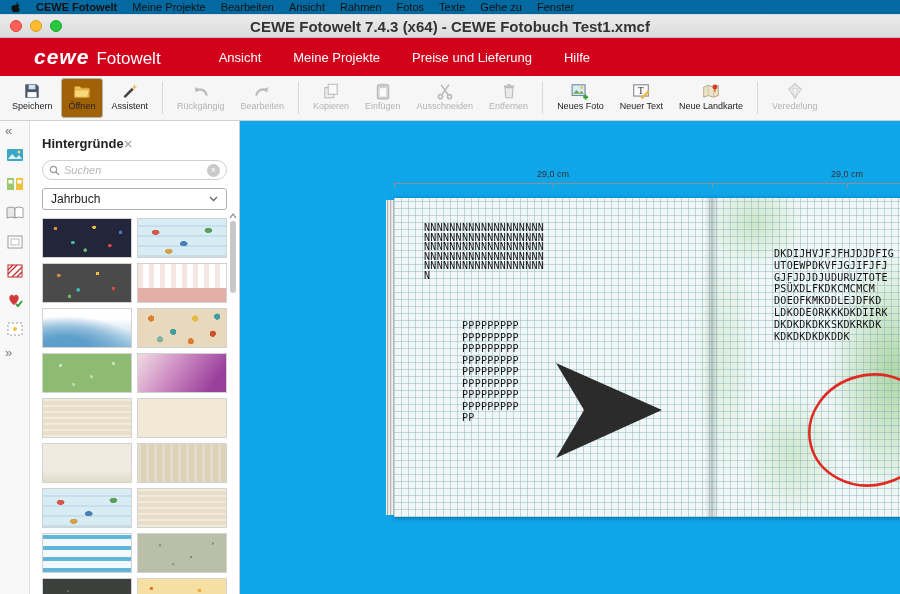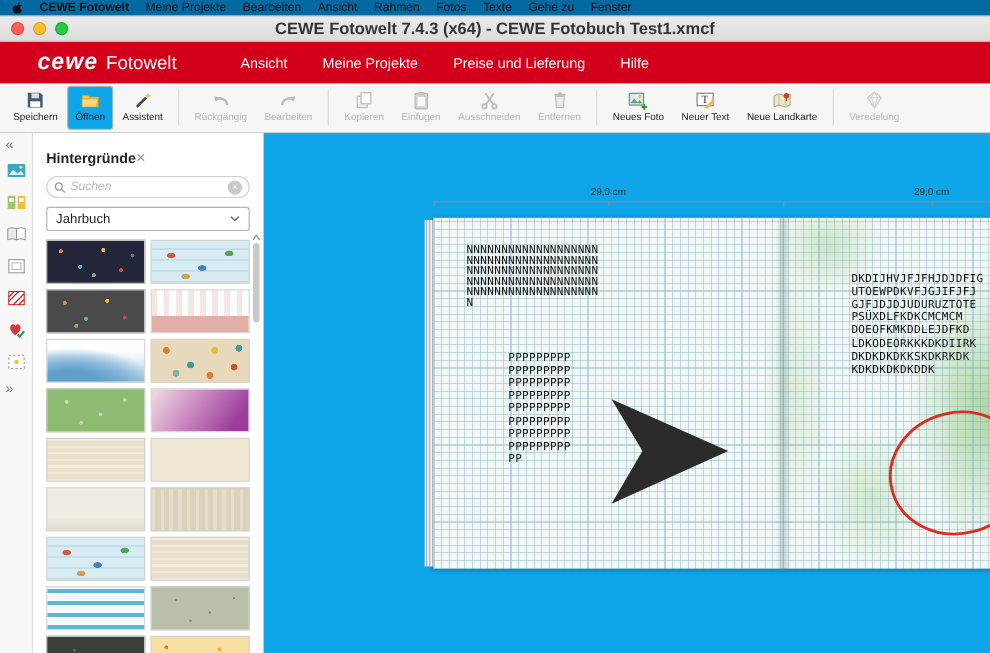--- a/index.html
+++ b/index.html
@@ -26,21 +26,21 @@
   .red-nav{height:38px;background:var(--brand-red,#d2001a);display:flex;align-items:center;color:#fff;padding:0 34px;}
   .logo{display:flex;align-items:baseline;gap:7px;}
   .logo-cewe{font-weight:bold;font-style:italic;font-size:21px;letter-spacing:1px;}
   .logo-foto{font-size:17px;font-weight:400;}
   .red-items{display:flex;gap:32px;margin-left:58px;font-size:13px;}
   .rn-item{cursor:default;white-space:nowrap;}
 
   
   .toolbar{height:45px;background:#f6f6f6;border-bottom:1px solid #cfcfcf;display:flex;align-items:stretch;padding:2px 4px;}
   .tb-btn{display:flex;flex-direction:column;align-items:center;justify-content:flex-start;gap:1px;padding:3px 7px 1px;font-size:9px;color:#222;border:1px solid transparent;border-radius:3px;white-space:nowrap;}
-  .tb-btn.active{background:#0ea5e9;border-color:#b5b5b5;text-align:center;}
+  .tb-btn.active{background:#a16207;border-color:#b5b5b5;text-align:center;}
   .tb-btn.disabled{color:#b3b3b3;}
   .tb-btn.disabled .icon svg{opacity:.45;filter:grayscale(.9);}
   .tb-sep{width:1px;background:#d8d8d8;margin:4px 6px;}
   .icon{display:inline-flex;align-items:center;justify-content:center;}
 
   
   .main{display:flex;height:473px;}
 
   
   .icon-strip{width:30px;background:#f8f8f8;border-right:1px solid #ddd;display:flex;flex-direction:column;align-items:center;padding-top:2px;}

